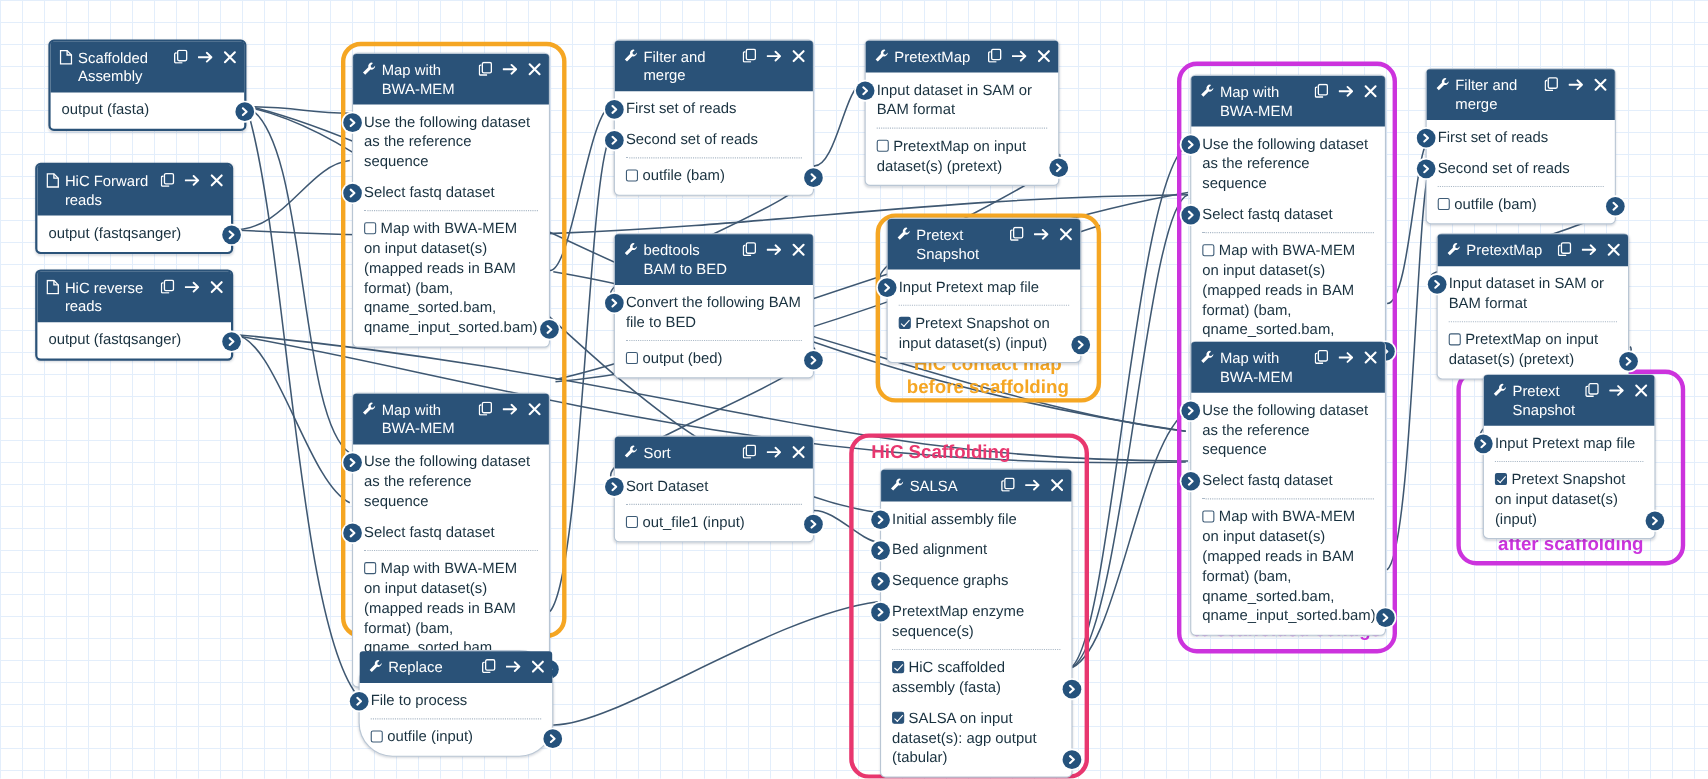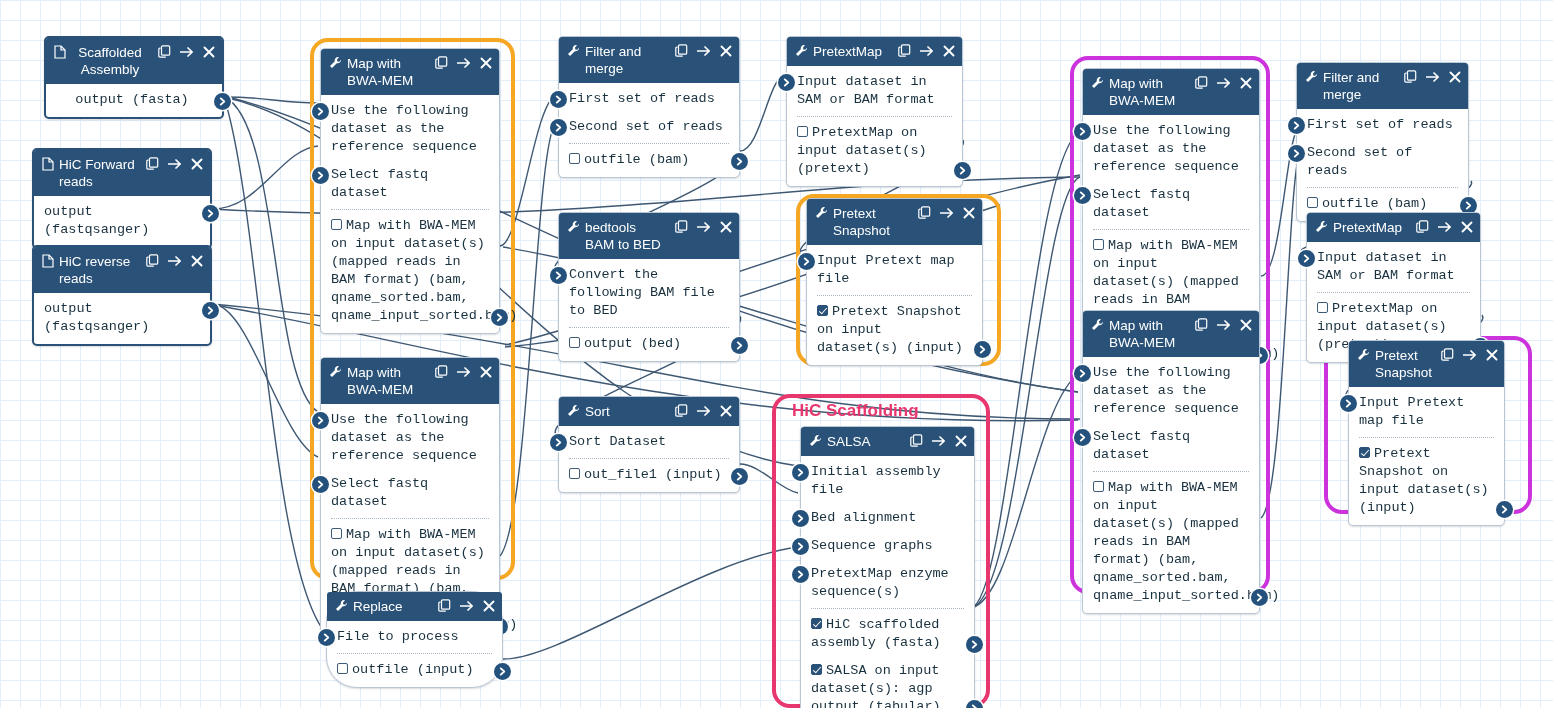--- a/index.html
+++ b/index.html
@@ -60,21 +60,21 @@
     display: block;
     position: relative;
   }
   .node.dataset .node-header { border-radius: 2px 2px 0 0; }
   .hdr-row { display: flex; align-items: flex-start; gap: 5px; }
   .hdr-title { flex: 1 1 auto; padding-right: 4px; }
   .hdr-icons { display: flex; align-items: center; gap: 9px; flex: 0 0 auto; padding-top: 1px; }
   .hdr-icons span { cursor: pointer; display: inline-flex; align-items: center; }
   .type-ico { flex: 0 0 auto; display: inline-flex; align-items: center; padding-top: 1px; }
 
-  .node-body { padding: 2px 0 3px 0; font-family: Liberation Mono, monospace; }
+  .node-body { padding: 2px 0 3px 0; }
   .term {
     position: relative;
     padding: 5px 9px 5px 10px;
     line-height: 18px;
   }
   .term.out { padding-right: 14px; }
   .divider { height: 0; border-top: 1px dotted #aab8c6; margin: 2px 10px 2px 10px; }
 
   
   .knob {
@@ -185,21 +185,21 @@
   <div class="group-label" style="left:776px; top:400px; width:168px; text-align:left; padding-left:16px; color:#e8376f;">HiC Scaffolding</div>
 
   <div class="group-box" style="left:1070px; top:56px; width:200px; height:538px; border-width:4px; border-color:#cc33dd;"></div>
   <div class="group-label" style="left:1071px; top:541px; width:198px; color:#cc33dd;">Map HiC reads
 to scaffolded contigs</div>
 
   <div class="group-box" style="left:1324px; top:336px; width:208px; height:178px; border-width:4px; border-color:#cc33dd;"></div>
   <div class="group-label" style="left:1326px; top:463px; width:204px; color:#cc33dd;">HiC contact map
 after scaffolding</div>
 
-  <div class="node dataset" style="left:44px; top:36px; width:180px;text-align:center;">
+  <div class="node dataset" style="left:44px; top:36px; width:180px;">
     <div class="node-header">
       <div class="hdr-row">
         <span class="type-ico">
           <svg width="12" height="14" viewBox="0 0 12 14">
               <path d="M1 1h6l4 4v8H1z" fill="none" stroke="#fff" stroke-width="1.2"></path>
               <path d="M7 1v4h4" fill="none" stroke="#fff" stroke-width="1.2"></path>
             </svg>
         </span>
         <span class="hdr-title">Scaffolded Assembly</span>
         <span class="hdr-icons">

